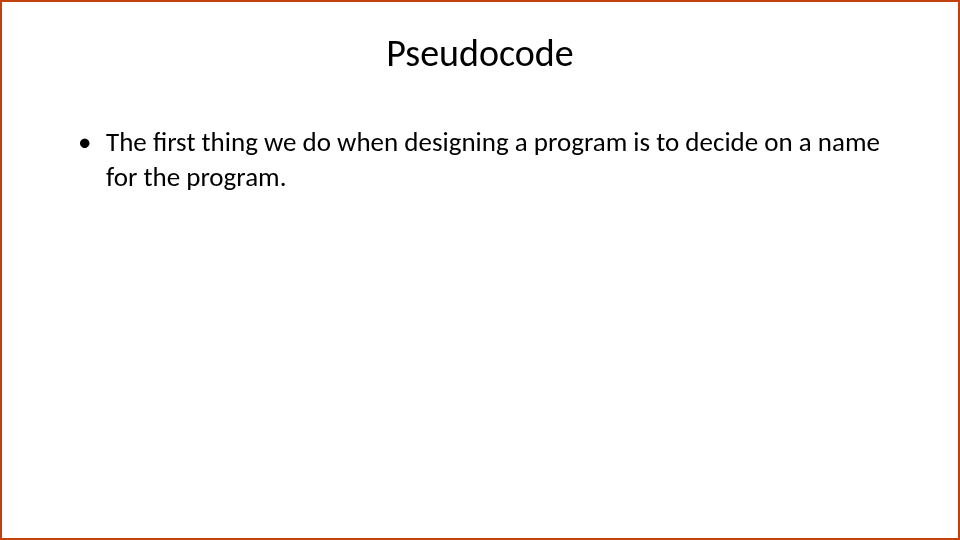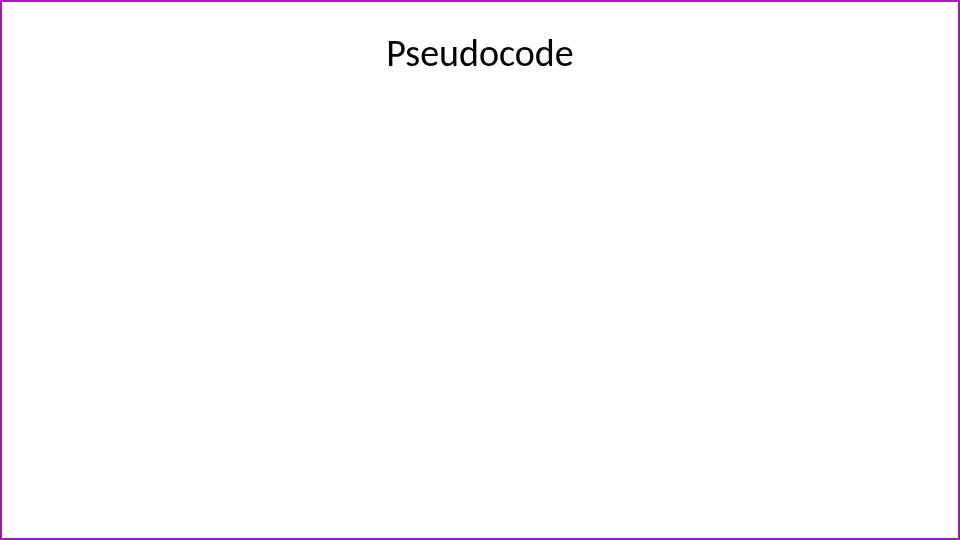--- a/index.html
+++ b/index.html
@@ -10,21 +10,21 @@
   body {
     width: 960px;
     height: 540px;
     background: #ffffff;
     font-family: Calibri, 'Segoe UI', Arial, sans-serif;
     overflow: hidden;
   }
   .slide {
     width: 960px;
     height: 540px;
-    border: 2px solid #a21caf;
+    border: 2px solid #c2410c;
     padding: 20px 60px 40px 60px;
     background: #ffffff;
   }
   .title {
     text-align: center;
     font-size: 38px;
     font-weight: 400;
     color: #000000;
     margin-top: 8px;
     margin-bottom: 48px;
@@ -48,13 +48,16 @@
     top: 0;
     font-size: 27px;
     color: #000000;
   }
 </style>
 </head>
 <body>
 
 <div class="slide">
   <h1 class="title">Pseudocode</h1>
+  <ul class="bullet-list">
+    <li class="bullet-item">The first thing we do when designing a program is to decide on a name for the program.</li>
+  </ul>
 </div>
 
 </body></html>

